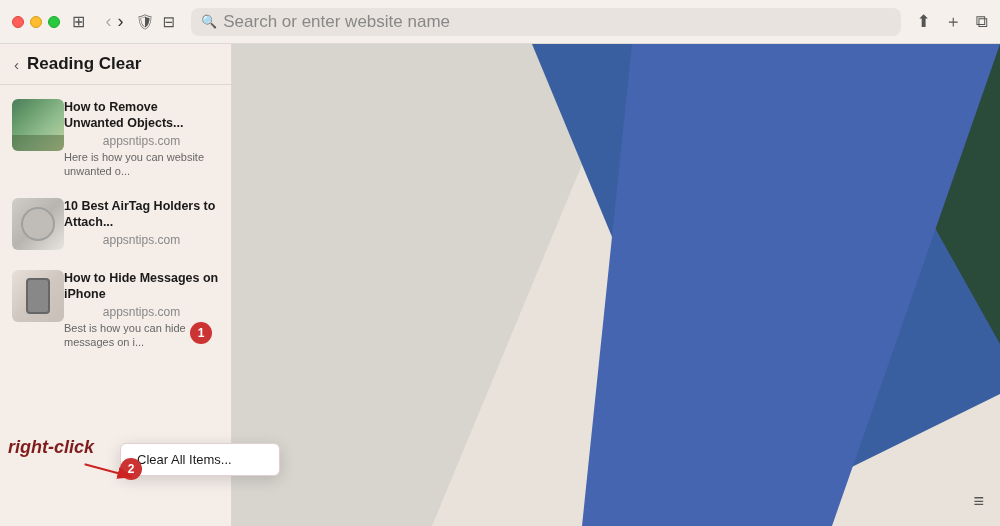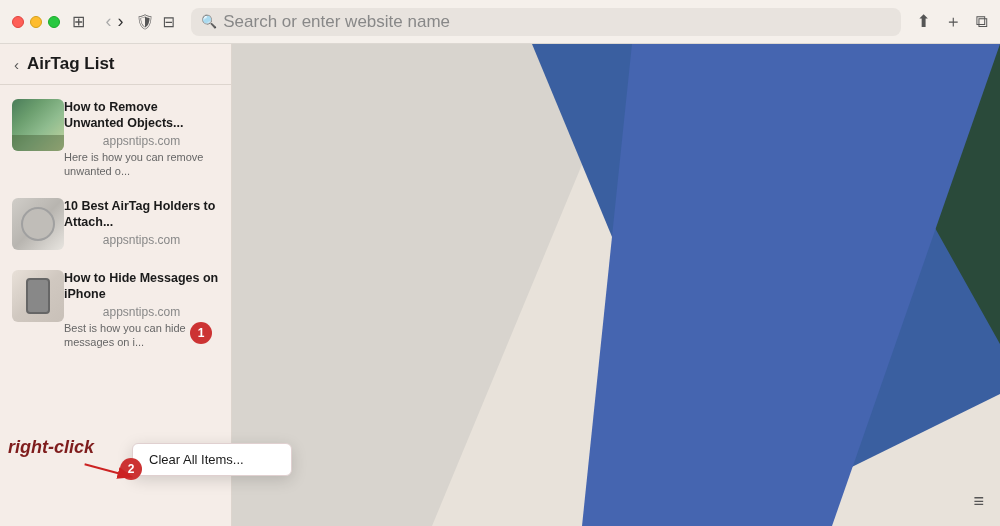--- a/index.html
+++ b/index.html
@@ -205,21 +205,21 @@
     .item-desc {
       font-size: 11px;
       color: #666;
       line-height: 1.3;
     }
 
     
     .context-menu {
       position: absolute;
       bottom: 50px;
-      left: 132px;
+      left: 120px;
       background: white;
       border: 1px solid #e0d0d0;
       border-radius: 6px;
       box-shadow: 0 4px 16px rgba(0,0,0,0.15);
       z-index: 100;
       min-width: 160px;
     }
     .context-menu-item {
       padding: 8px 16px;
       font-size: 13px;
@@ -317,31 +317,31 @@
     <span>＋</span>
     <span>⧉</span>
   </div>
 </div>
 
 <div class="main-content">
 
   <div class="sidebar">
     <div class="sidebar-header">
       <span class="back-arrow">‹</span>
-      <span class="sidebar-title">AirTag List</span>
+      <span class="sidebar-title">Reading Clear</span>
     </div>
 
     <div class="reading-list">
 
       <div class="reading-item">
         <div class="item-thumb thumb-1"></div>
         <div class="item-info">
           <div class="item-title">How to Remove Unwanted Objects...</div>
           <div class="item-domain">appsntips.com</div>
-          <div class="item-desc">Here is how you can remove unwanted o...</div>
+          <div class="item-desc">Here is how you can website unwanted o...</div>
         </div>
       </div>
 
       <div class="reading-item">
         <div class="item-thumb thumb-2"></div>
         <div class="item-info">
           <div class="item-title">10 Best AirTag Holders to Attach...</div>
           <div class="item-domain">appsntips.com</div>
         </div>
       </div>

